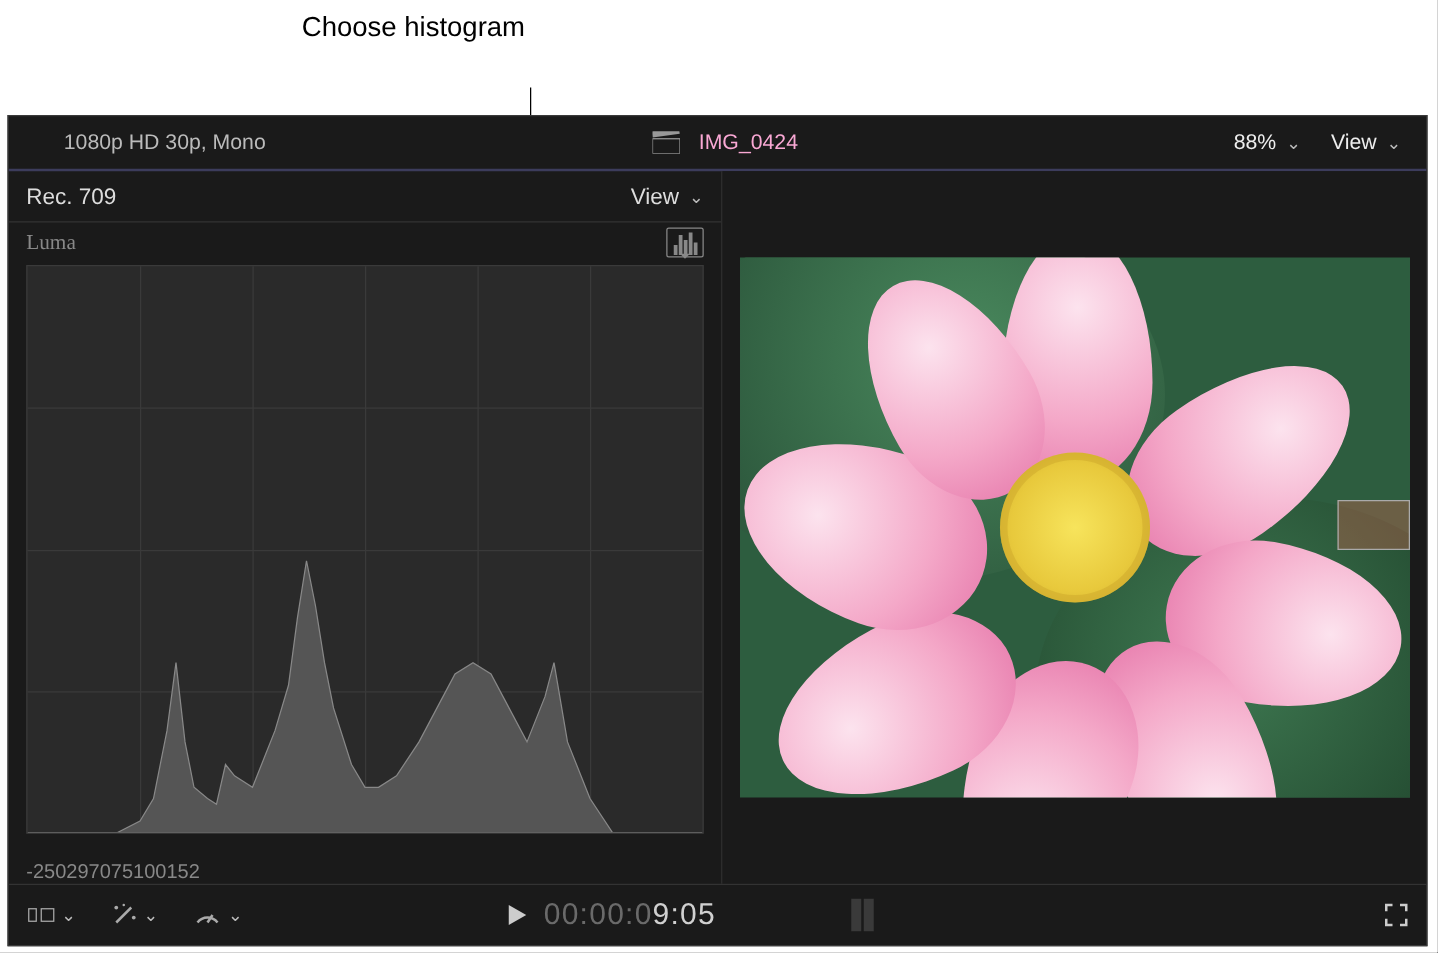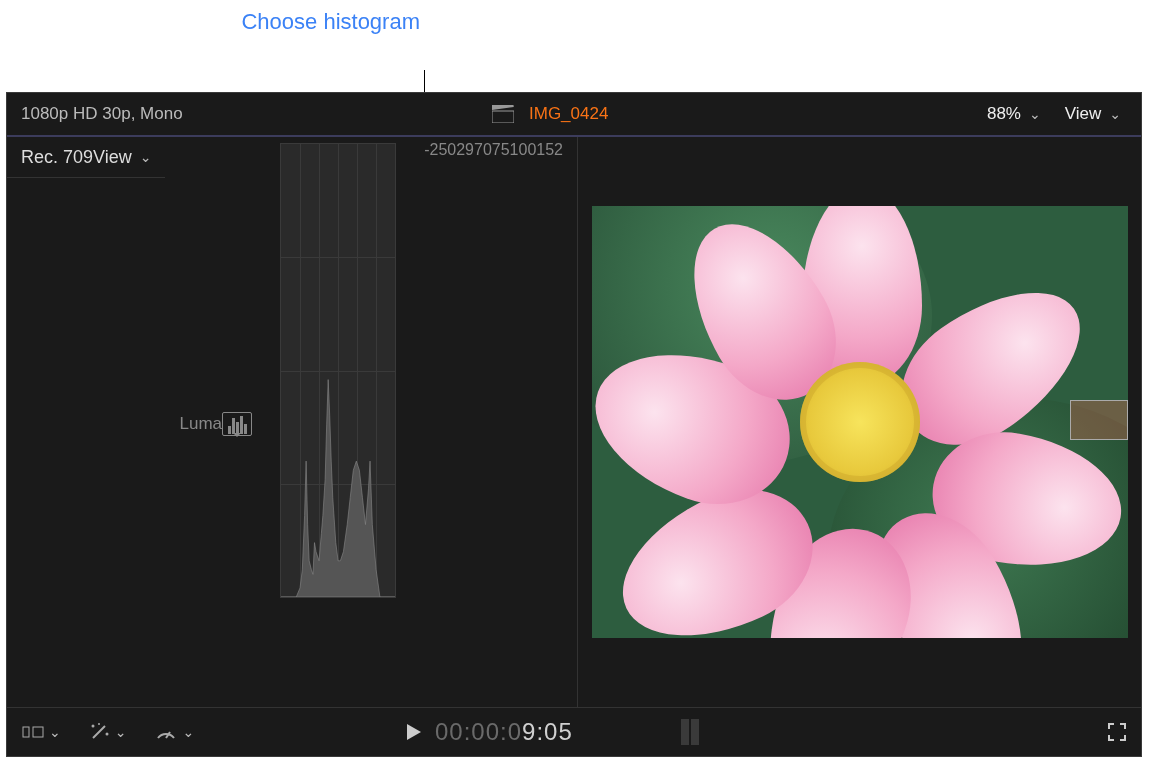--- a/index.html
+++ b/index.html
@@ -1,32 +1,32 @@
 <!DOCTYPE html>
 <html><head>
 <meta charset="utf-8">
 <style>
   html,body{margin:0;padding:0;background:#fff;font-family:-apple-system,Helvetica,Arial,sans-serif;}
   .canvas{width:1150px;height:762px;position:relative;background:#fff;}
-  .callout{position:absolute;top:8px;left:190px;text-align:right;font-size:22px;color:#3b82f6;line-height:1.3;width:230px;}
+  .callout{position:absolute;top:8px;left:190px;text-align:right;font-size:22px;color:#000000;line-height:1.3;width:230px;}
   .callout-line{position:absolute;top:70px;left:424px;width:1px;height:128px;background:#000;}
   .callout-elbow{position:absolute;top:197px;left:424px;width:110px;height:1px;background:#000;}
   .app{position:absolute;top:92px;left:6px;width:1136px;height:665px;background:#1a1a1a;border:1px solid #3a3a3a;box-sizing:border-box;}
-  .top-bar{height:42px;display:flex;align-items:center;border-bottom:2px solid #3c3c5c;color:#bbb;font-size:17px;}
+  .top-bar{height:42px;display:flex;align-items:center;border-bottom:2px solid #3c3c5c;color:#bbb;font-size:17px;padding-left:30px;}
   .top-left{flex:0 0 470px;padding-left:14px;}
   .top-center-icon{width:24px;height:18px;margin-right:14px;display:flex;align-items:center;justify-content:center;}
-  .clip-name{color:#f97316;}
+  .clip-name{color:#f9a8d4;}
   .top-right{margin-left:auto;display:flex;align-items:center;gap:24px;padding-right:20px;color:#eee;}
   .top-right span{display:flex;align-items:center;gap:8px;}
   .chev{font-size:14px;color:#bbb;}
   .body{display:flex;height:570px;}
-  .left-pane{width:570px;display:flex;flex-direction:row;border-right:1px solid #333;}
+  .left-pane{width:570px;display:flex;flex-direction:column;border-right:1px solid #333;}
   .scope-hdr{height:40px;display:flex;align-items:center;padding:0 14px;border-bottom:1px solid #333;color:#ddd;font-size:18px;}
   .scope-hdr .spacer{flex:1;}
-  .luma-row{display:flex;align-items:center;justify-content:center;padding:4px 14px 0 14px;color:#888;font-size:17px;}
+  .luma-row{display:flex;align-items:center;justify-content:space-between;padding:4px 14px 0 14px;color:#888;font-size:17px;font-family:Liberation Serif, serif;}
   .hist-icon{width:26px;height:20px;border:1px solid #888;border-radius:2px;display:flex;align-items:flex-end;justify-content:center;padding:1px;gap:1px;position:relative;}
   .hist-icon i{display:block;width:3px;background:#888;}
   .hist-icon::after{content:"";position:absolute;bottom:-6px;left:50%;margin-left:-4px;border:4px solid transparent;border-top-color:#888;}
   .chart-wrap{flex:1;padding:6px 14px 4px 14px;}
   .chart{position:relative;width:100%;height:455px;background:#2a2a2a;border:1px solid #3a3a3a;box-sizing:border-box;}
   .chart .vline{position:absolute;top:0;bottom:0;width:1px;background:#3a3a3a;}
   .chart .hline{position:absolute;left:0;right:0;height:1px;background:#3a3a3a;}
   .chart svg{position:absolute;left:0;top:0;width:100%;height:100%;}
   .axis{display:flex;color:#888;font-size:16px;padding:4px 14px 0 14px;}
   .viewer{flex:1;display:flex;align-items:center;justify-content:center;background:#1a1a1a;position:relative;}

